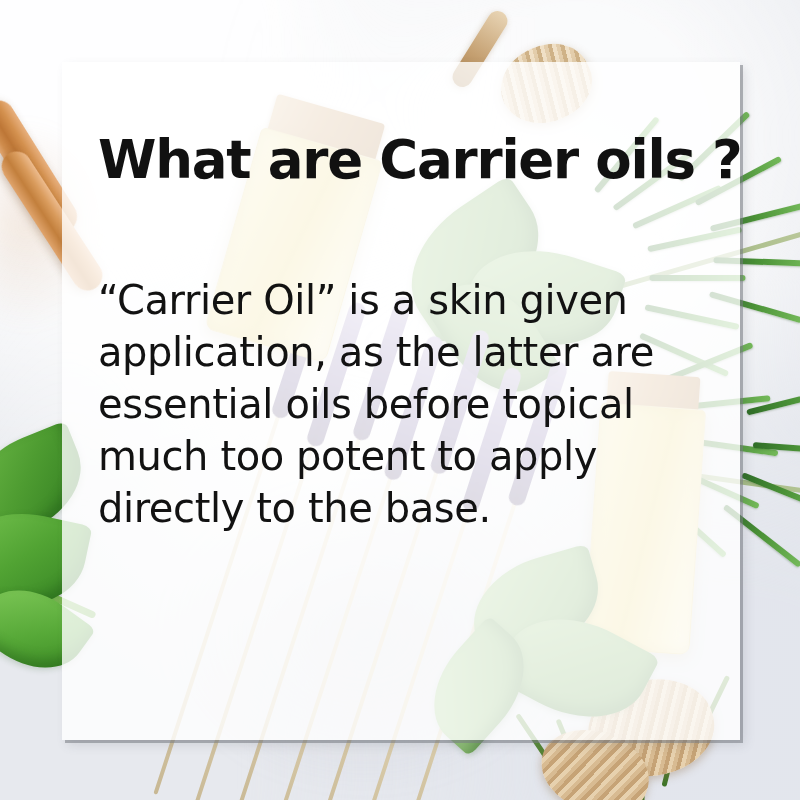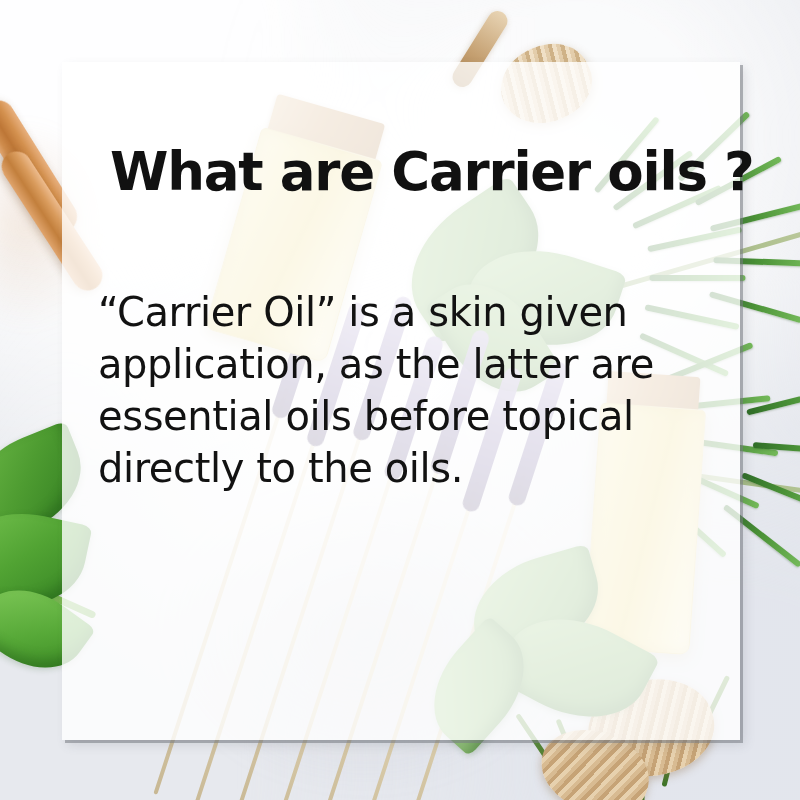--- a/index.html
+++ b/index.html
@@ -213,21 +213,21 @@
     position: absolute;
     left: 62px; top: 62px;
     width: 678px; height: 678px;
     background: rgba(255,255,255,0.80);
     box-shadow: 3px 3px 0 0 rgba(120,124,132,0.55), 5px 5px 10px rgba(90,95,105,.16);
     box-sizing: border-box;
     padding: 70px 48px 0 36px;
   }
 
   .title {
-    margin: 12px;
+    margin: 0;
     color: #111111;
     font-family: "DejaVu Sans", sans-serif;
     font-size: 53px;
     font-weight: 700;
     letter-spacing: -1.2px;
     line-height: 1.05;
     white-space: nowrap;
   }
 
   .body-copy {
@@ -336,17 +336,18 @@
       <div class="body"></div>
     </div>
   </div>
 
   <div class="panel">
     <h1 class="title">What are Carrier oils ?</h1>
     <div class="body-copy">
       <span class="line">“Carrier Oil” is a skin given</span>
       <span class="line">application, as the latter are</span>
       <span class="line">essential oils before topical</span>
-      <span class="line">directly to the oils.</span>
+      <span class="line">much too potent to apply</span>
+      <span class="line">directly to the base.</span>
     </div>
   </div>
 
 </div>
 
 </body></html>

